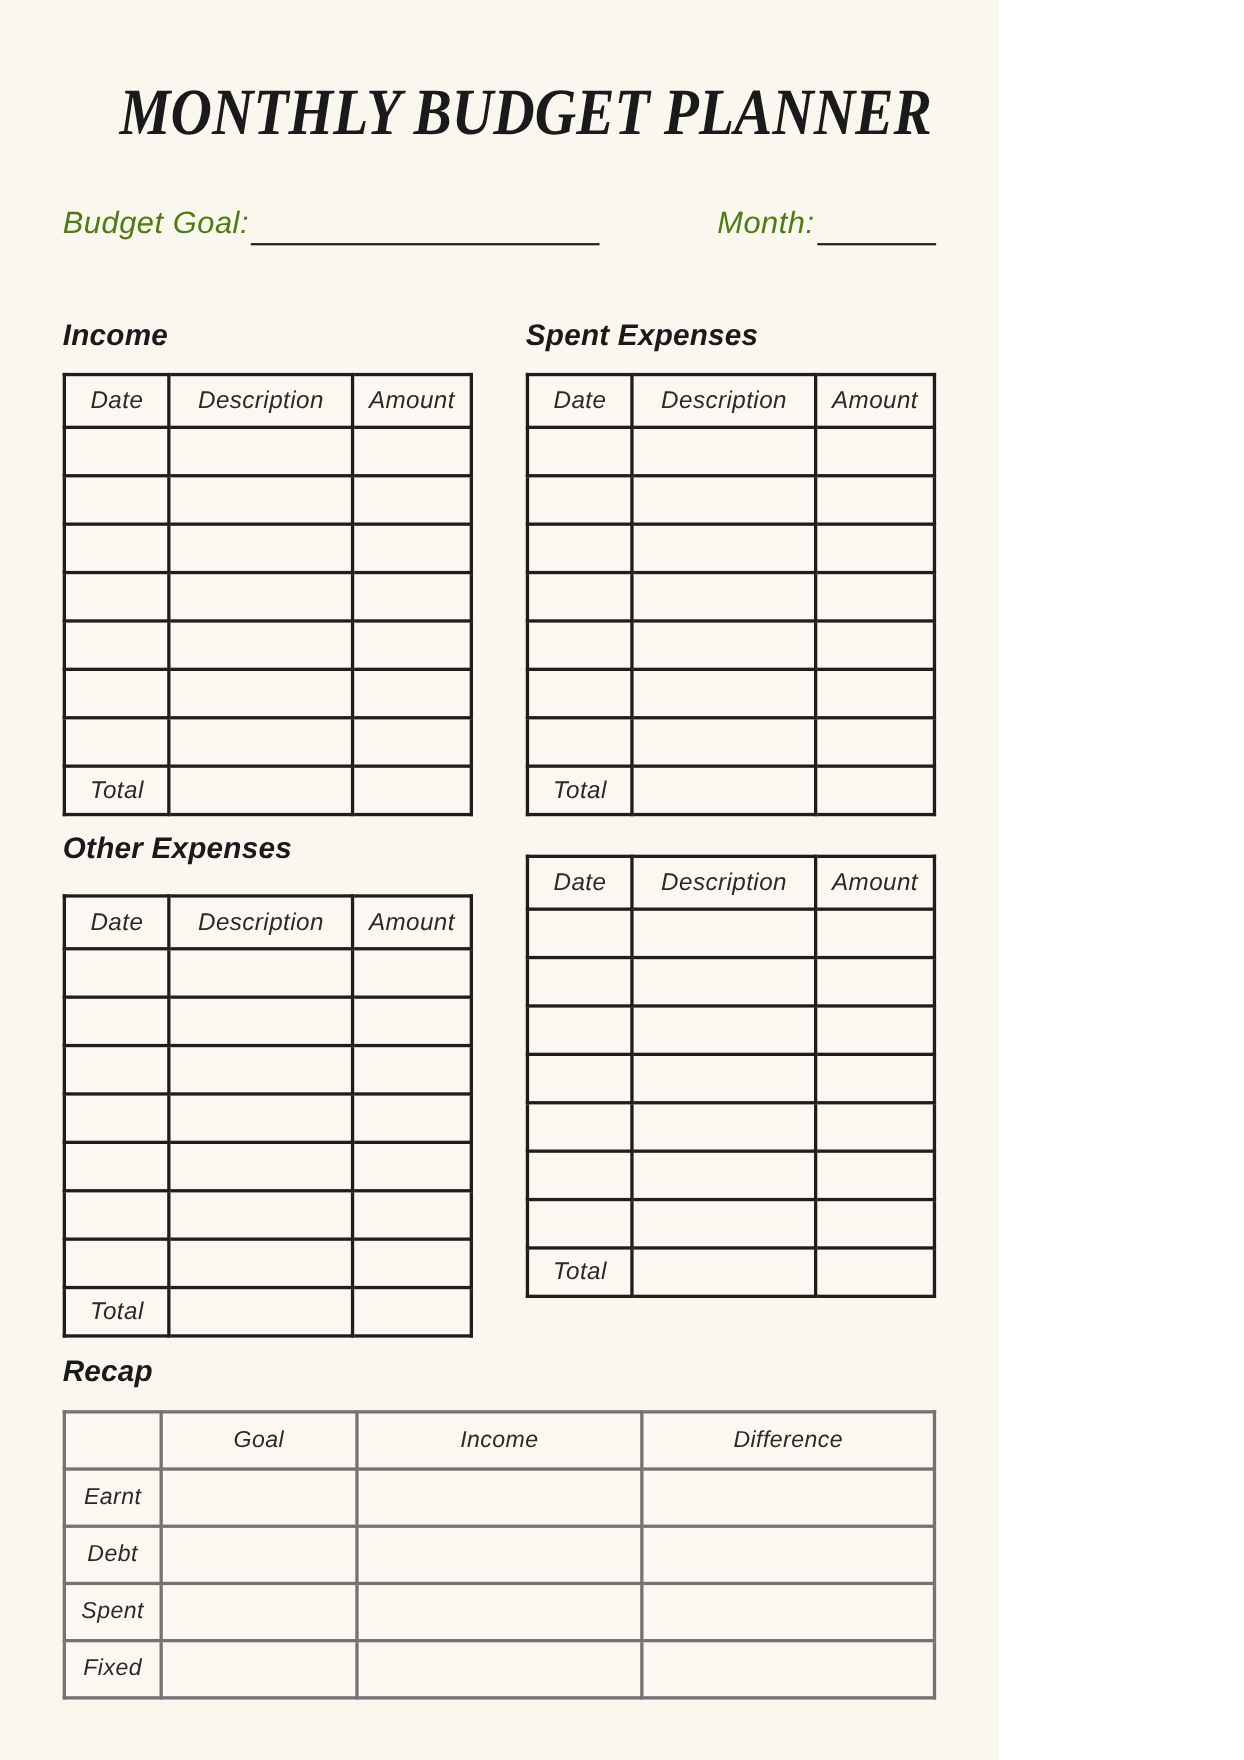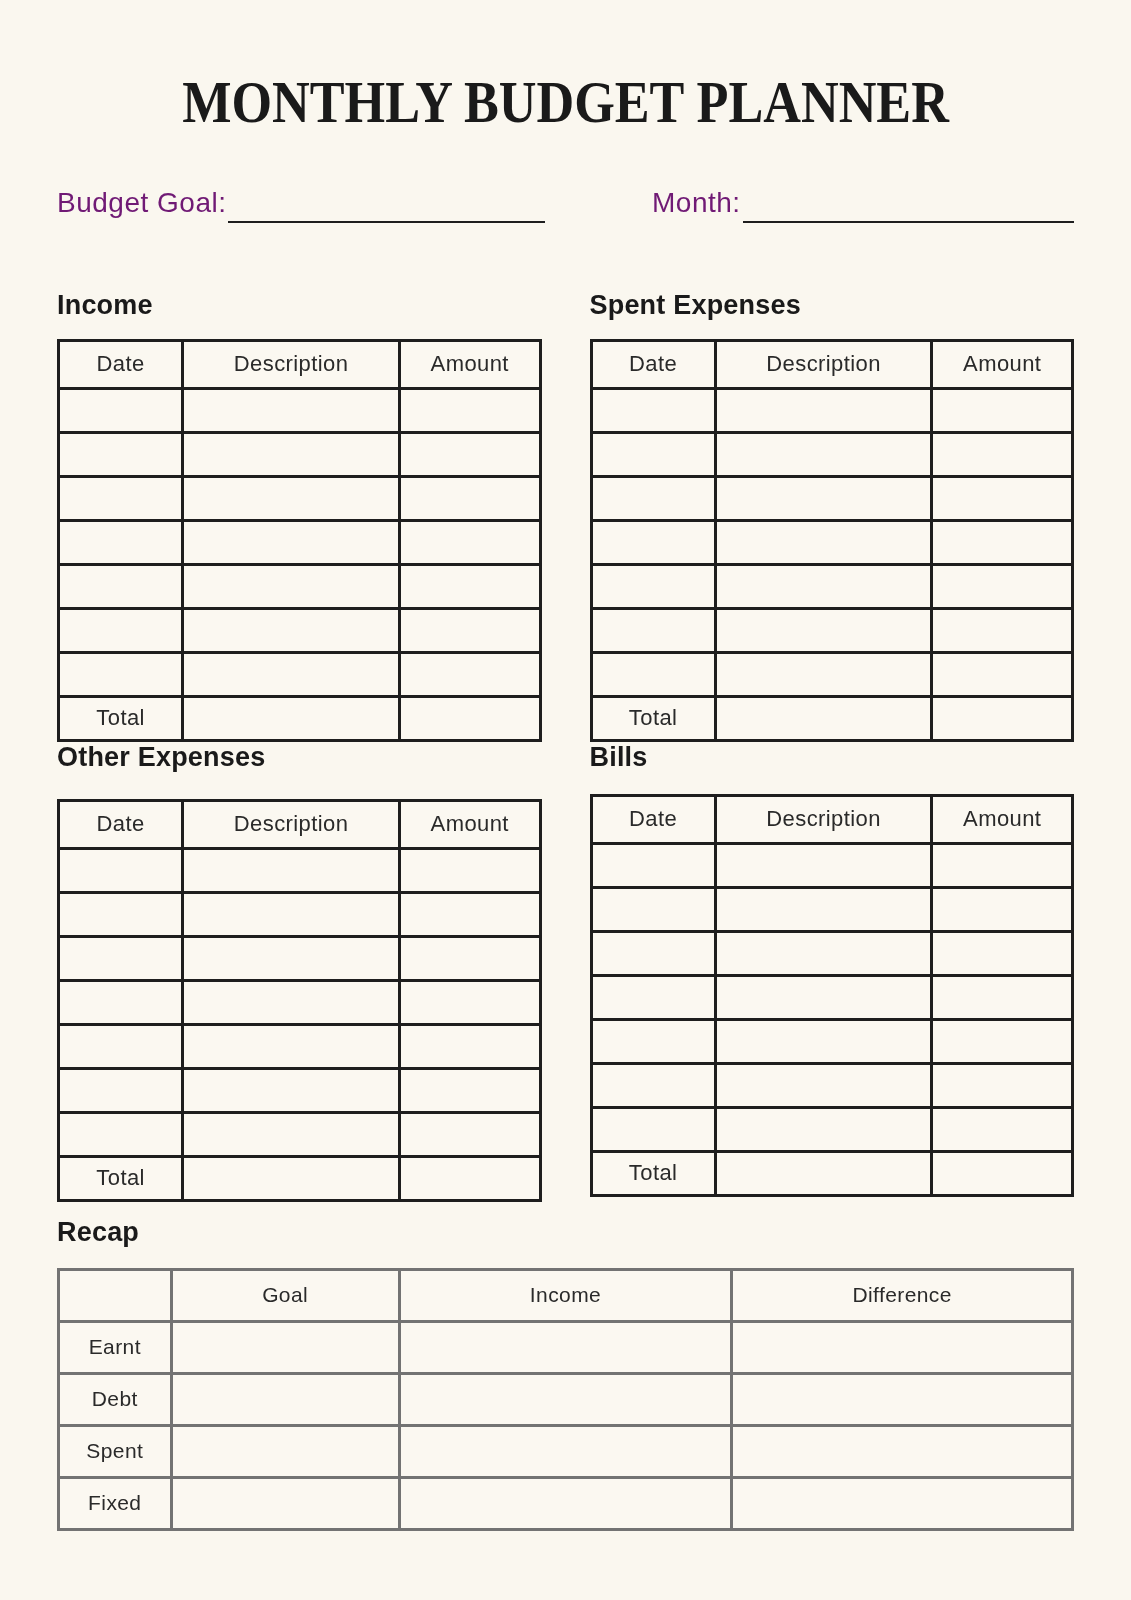--- a/index.html
+++ b/index.html
@@ -1,24 +1,25 @@
 <!DOCTYPE html>
 <html><head>
 <meta charset="utf-8">
 <style>
   html, body { margin: 0; padding: 0; }
   .page {
-    width: 1131px;
+    width: 908px;
     height: 1600px;
     background: #FAF7EF;
     box-sizing: border-box;
     padding: 74px 57px 0 57px;
     font-family: "Liberation Sans", sans-serif;
     color: #1E1E1E;
     overflow: hidden;
+    font-style: italic;
   }
 
   
   .title {
     margin: 0;
     text-align: center;
     font-family: "Liberation Serif", "DejaVu Serif", serif;
     font-weight: 700;
     font-size: 60px;
     line-height: 56px;
@@ -31,40 +32,40 @@
 
   
   .fields-row { display: flex; margin-top: 56px; }
   .field { display: flex; align-items: flex-end; }
   .field-budget { width: 488px; }
   .field-month { flex: 1; padding-left: 107px; align-items: flex-end; }
   .field-label {
     font-size: 28px;
     line-height: 1.2;
     letter-spacing: 0.5px;
-    color: #701a75;
+    color: #4d7c0f;
     white-space: nowrap;
   }
   .field-line {
     flex: 1;
     margin-left: 2px;
     margin-bottom: -3px;
     border-bottom: 2px solid #1E1E1E;
     height: 0;
   }
 
   
   .sections {
     display: grid;
     grid-template-columns: 1fr 1fr;
     column-gap: 48px;
     align-items: start;
     margin-top: 70px;
   }
-  .sections.row2 { margin-top: 0; }
+  .sections.row2 { margin-top: 14px; }
 
   .section-heading {
     margin: 0;
     font-size: 27px;
     line-height: 31px;
     font-weight: 700;
     letter-spacing: 0.2px;
     color: #1A1A1A;
   }
 
@@ -316,21 +317,20 @@
           <tr>
             <td>Total</td>
             <td></td>
             <td></td>
           </tr>
         </tbody>
       </table>
     </section>
 
     <section class="section section-bills">
-      <h2 class="section-heading">Bills</h2>
       <table class="bdg-table">
         <colgroup>
             <col class="c-date">
             <col class="c-desc">
             <col class="c-amt">
           </colgroup>
         <thead>
           <tr>
             <th>Date</th>
             <th>Description</th>

